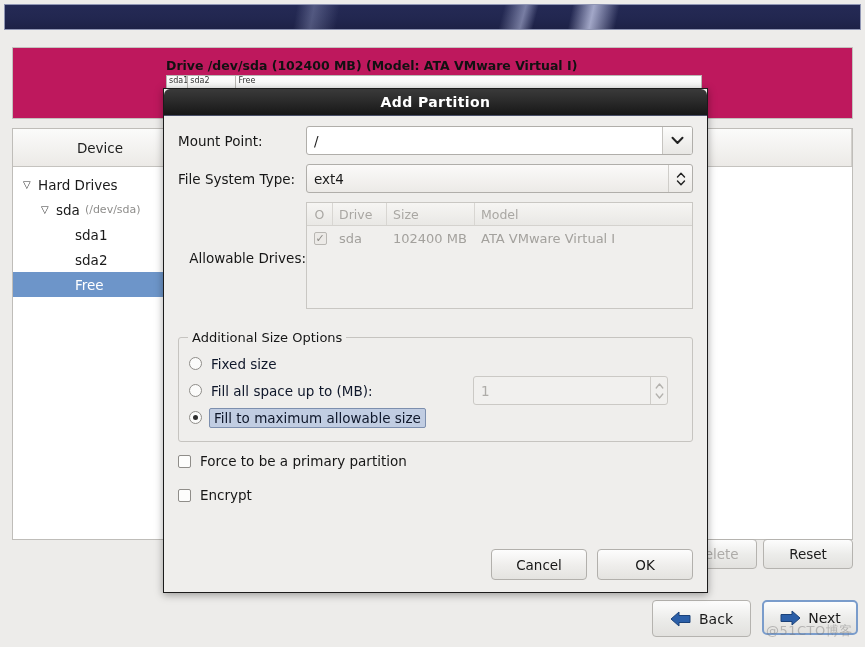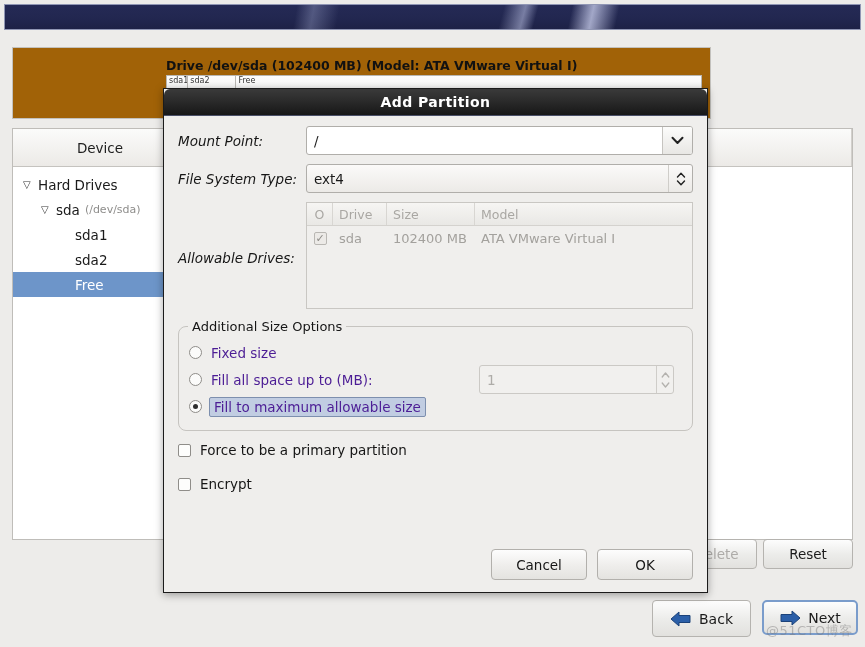--- a/index.html
+++ b/index.html
@@ -38,23 +38,23 @@
       linear-gradient(180deg, #252a55 0%, #222750 55%, #1d2146 100%);
     border: 1px solid #9096b4;
     box-sizing: border-box;
   }
 
   
   #drive-panel {
     position: absolute;
     left: 12px;
     top: 47px;
-    width: 699px;
+    width: 841px;
     height: 72px;
-    background: #a16207;
+    background: #be185d;
     border: 1px solid #c3c1bd;
     box-sizing: border-box;
   }
   #drive-label {
     position: absolute;
     left: 153px;
     top: 10px;
     font-weight: bold;
     font-size: 12.5px;
     color: #111;
@@ -191,23 +191,22 @@
     height: calc(100% - 27px);
     box-sizing: border-box;
   }
 
   .field-row { display: flex; align-items: center; margin-bottom: 9px; }
   .field-label {
     width: 128px;
     font-size: 13.5px;
     color: #161616;
     flex-shrink: 0;
-    font-style: italic;
-  }
-  .field-label.top { align-self: flex-start; padding-top: 48px; }
+  }
+  .field-label.top { align-self: flex-start; padding-top: 48px; text-align: right; }
 
   .textinput {
     flex: 1;
     height: 29px;
     background: #ffffff;
     border: 1px solid #b0aeaa;
     border-radius: 3px;
     display: flex;
     align-items: center;
     box-sizing: border-box;
@@ -324,24 +323,24 @@
     width: 17px; height: 100%;
     border-left: 1px solid #cfcdc9;
     display: flex; flex-direction: column;
     align-items: center; justify-content: center;
     box-sizing: border-box;
   }
 
   
   #size-options {
     position: relative;
-    margin-top: 17px;
+    margin-top: 28px;
     border: 1px solid #c6c4c0;
-    border-radius: 8px;
-    padding: 12px 18px 10px 10px;
+    border-radius: 3px;
+    padding: 12px 24px 10px 10px;
     box-sizing: border-box;
   }
   #size-options-legend {
     position: absolute;
     top: -8px;
     left: 9px;
     background: #efeeec;
     padding: 0 4px;
     font-size: 13px;
     color: #161616;
@@ -358,21 +357,21 @@
     box-sizing: border-box;
   }
   .radio.on::after {
     content: "";
     position: absolute;
     left: 3px; top: 3px;
     width: 5px; height: 5px;
     border-radius: 50%;
     background: #2e2e2e;
   }
-  .radio-label { font-size: 13.5px; color: #4c1d95; }
+  .radio-label { font-size: 13.5px; color: #0f172a; }
   .radio-label.focused {
     background: #c1cde2;
     border: 1px solid #7d8fae;
     padding: 1px 4px;
     border-radius: 2px;
     margin-left: -2px;
   }
   .fill-spin-wrap { margin-left: auto; width: 195px; }
 
   .check-row { display: flex; align-items: center; height: 30px; margin-top: 4px; }

